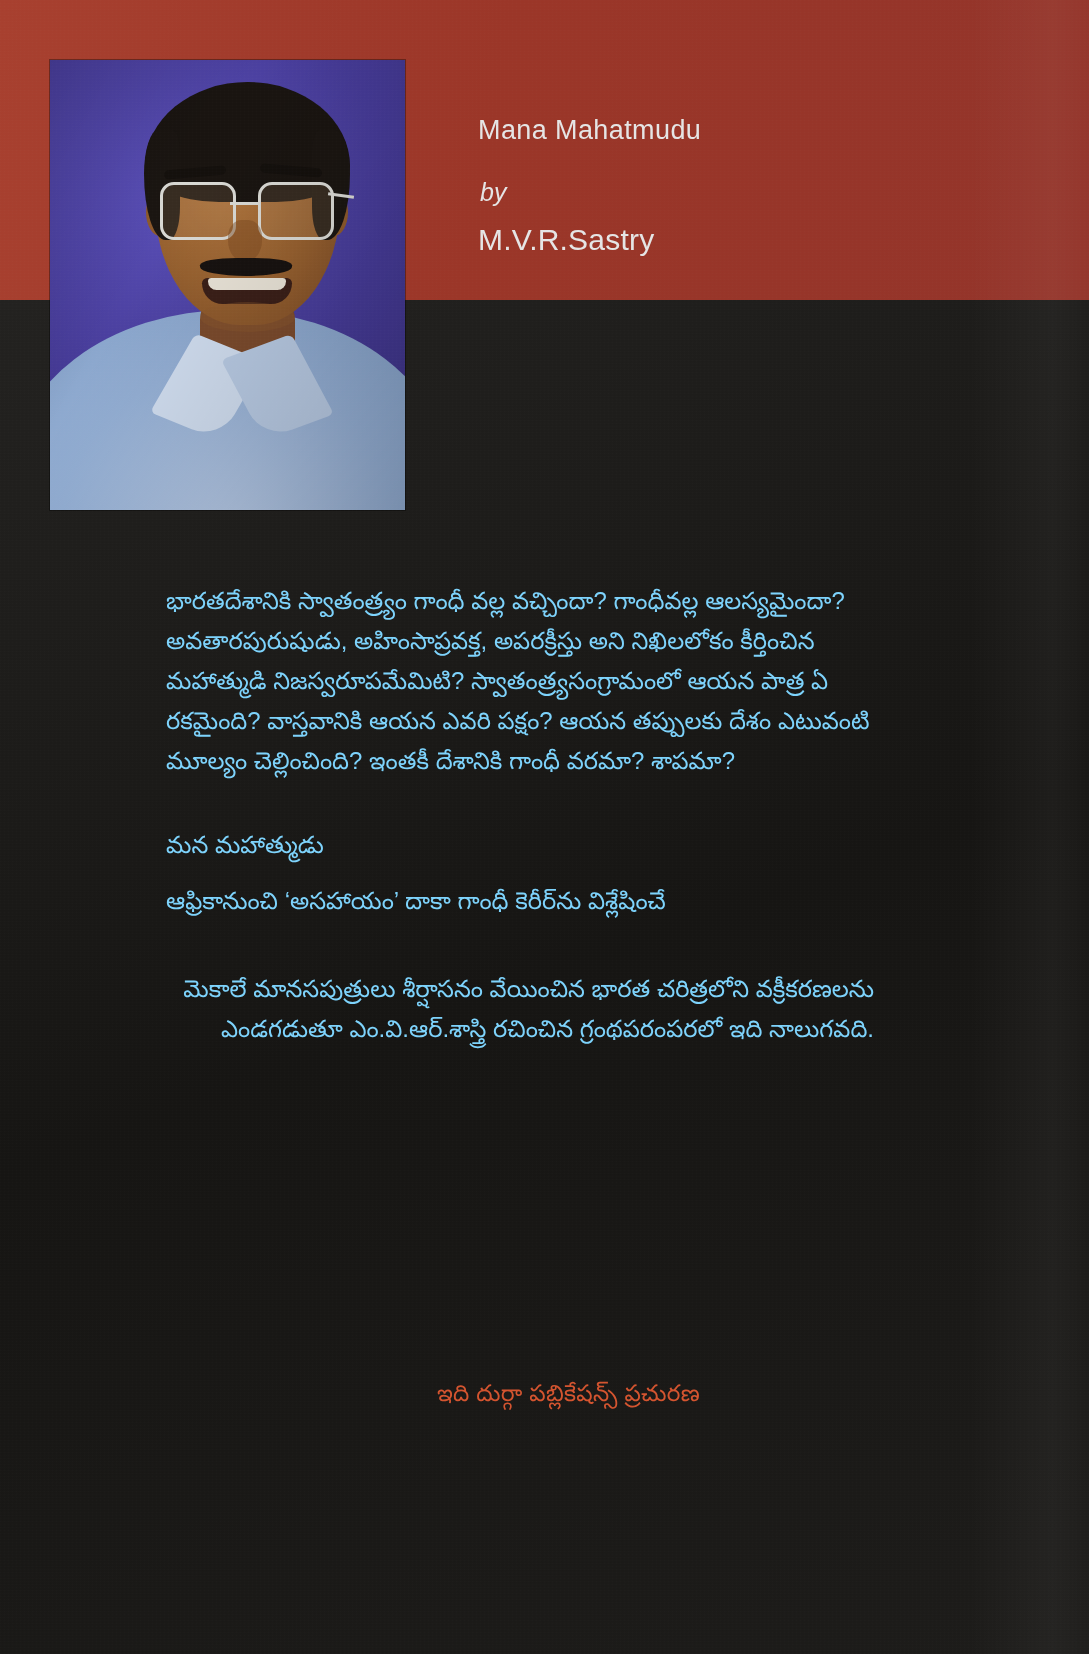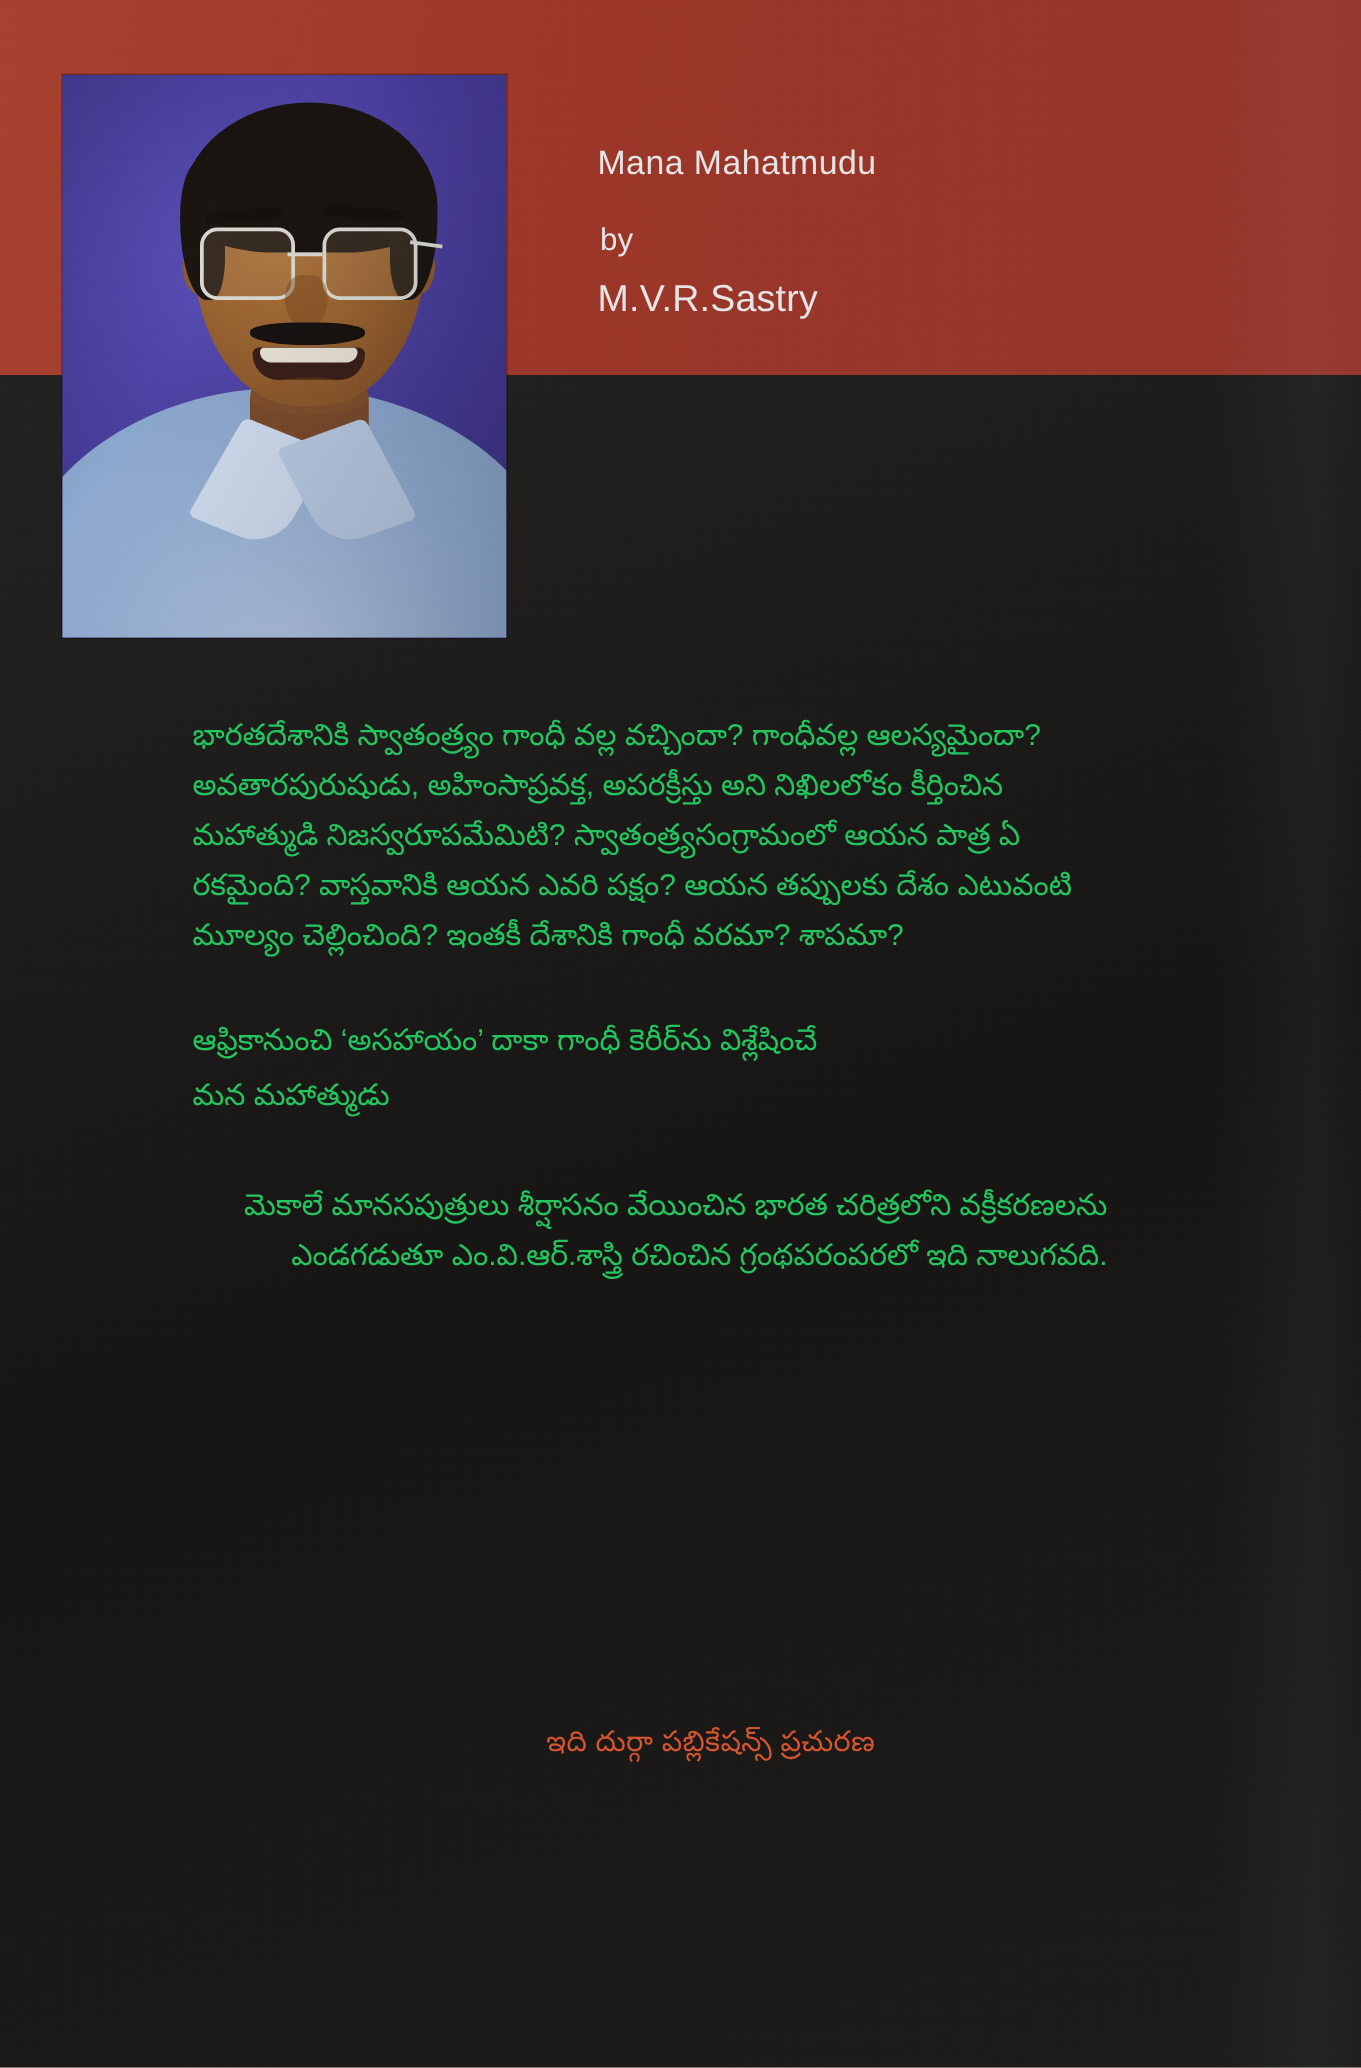--- a/index.html
+++ b/index.html
@@ -280,44 +280,45 @@
   }
   #title-main {
     font-size: 27px;
     letter-spacing: 0.4px;
     line-height: 1.1;
     margin: 0 0 32px 0;
     font-weight: 400;
   }
   #byline-by {
     font-size: 25px;
+    font-style: italic;
     margin: 0 0 16px 2px;
   }
   #byline-author {
     font-size: 30px;
     margin: 0;
     letter-spacing: 0.2px;
   }
 
   
   .tel {
     font-family: "Liberation Sans", "DejaVu Sans", sans-serif;
     color: #ece8e0;
   }
   #blurb {
     position: absolute;
     left: 150px;
     top: 565px;
     width: 740px;
   }
   #blurb p {
-    margin: 4px;
+    margin: 16px;
     font-size: 24px;
     line-height: 40px;
-    color: #22c55e;
+    color: #7dd3fc;
   }
   #para1 { margin-bottom: 0; }
   #para2-wrap { margin-top: 44px; }
   #highlight-line {
     color: #d4542f;
     font-size: 25px;
     line-height: 40px;
     margin-top: 2px;
   }
   #para3-wrap { margin-top: 48px; text-align: right; }
@@ -371,22 +372,22 @@
 
   <div id="title-block">
     <div id="title-main">Mana Mahatmudu</div>
     <div id="byline-by">by</div>
     <div id="byline-author">M.V.R.Sastry</div>
   </div>
 
   <div id="blurb">
     <p id="para1" class="tel">భారతదేశానికి స్వాతంత్ర్యం గాంధీ వల్ల వచ్చిందా? గాంధీవల్ల ఆలస్యమైందా? అవతారపురుషుడు, అహింసాప్రవక్త, అపరక్రీస్తు అని నిఖిలలోకం కీర్తించిన మహాత్ముడి నిజస్వరూపమేమిటి? స్వాతంత్ర్యసంగ్రామంలో ఆయన పాత్ర ఏ రకమైంది? వాస్తవానికి ఆయన ఎవరి పక్షం? ఆయన తప్పులకు దేశం ఎటువంటి మూల్యం చెల్లించింది? ఇంతకీ దేశానికి గాంధీ వరమా? శాపమా?</p>
     <div id="para2-wrap">
+      <p id="highlight-line" class="tel">మన మహాత్ముడు</p>
       <p class="tel">ఆఫ్రికానుంచి ‘అసహాయం’ దాకా గాంధీ కెరీర్‌ను విశ్లేషించే</p>
-      <p id="highlight-line" class="tel">మన మహాత్ముడు</p>
     </div>
     <div id="para3-wrap">
       <p class="tel">మెకాలే మానసపుత్రులు శీర్షాసనం వేయించిన భారత చరిత్రలోని వక్రీకరణలను ఎండగడుతూ ఎం.వి.ఆర్.శాస్త్రి రచించిన గ్రంథపరంపరలో ఇది నాలుగవది.</p>
     </div>
   </div>
 
   <div id="imprint" class="tel">ఇది దుర్గా పబ్లికేషన్స్ ప్రచురణ</div>
 
   <div id="grain"></div>
   <div id="edge-shine"></div>

